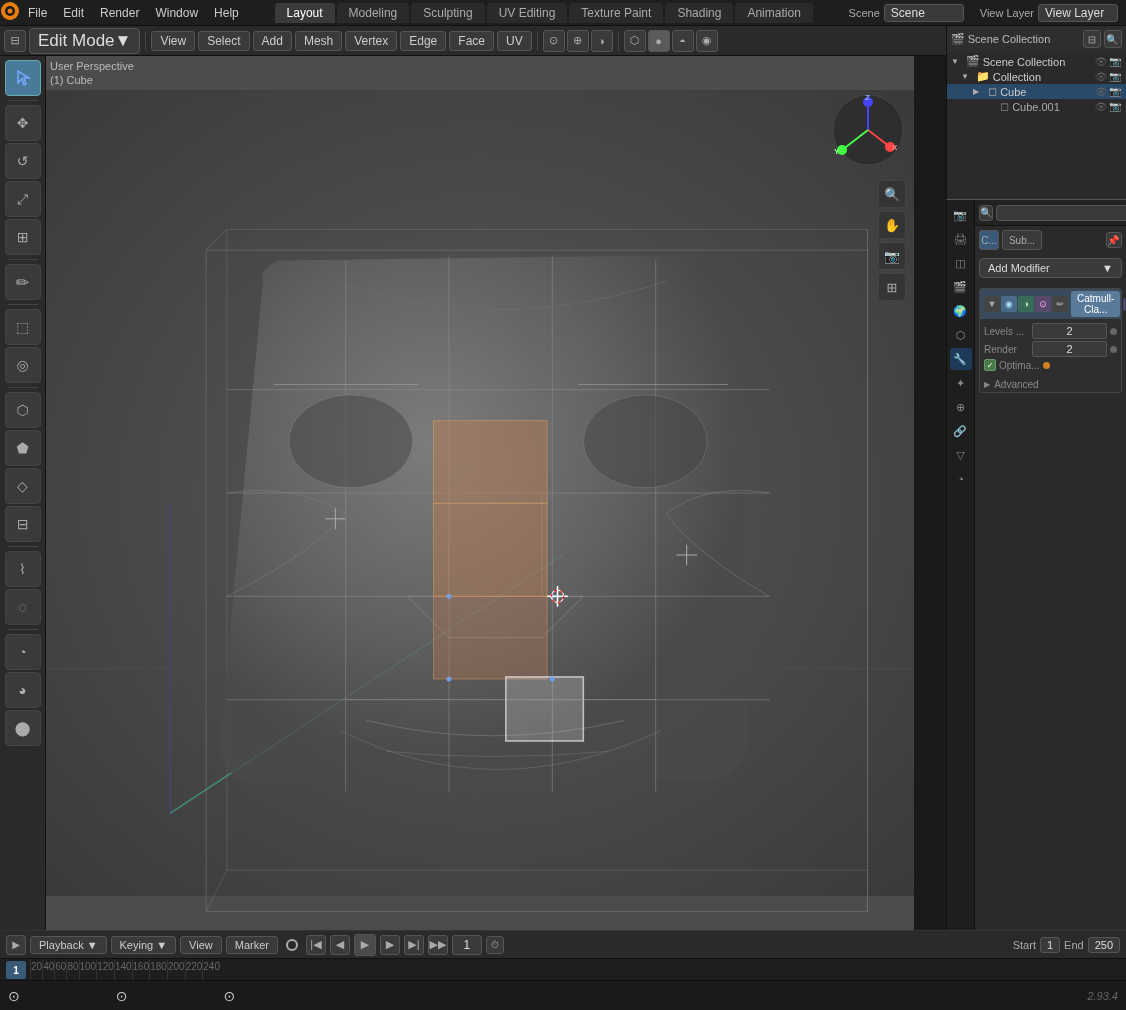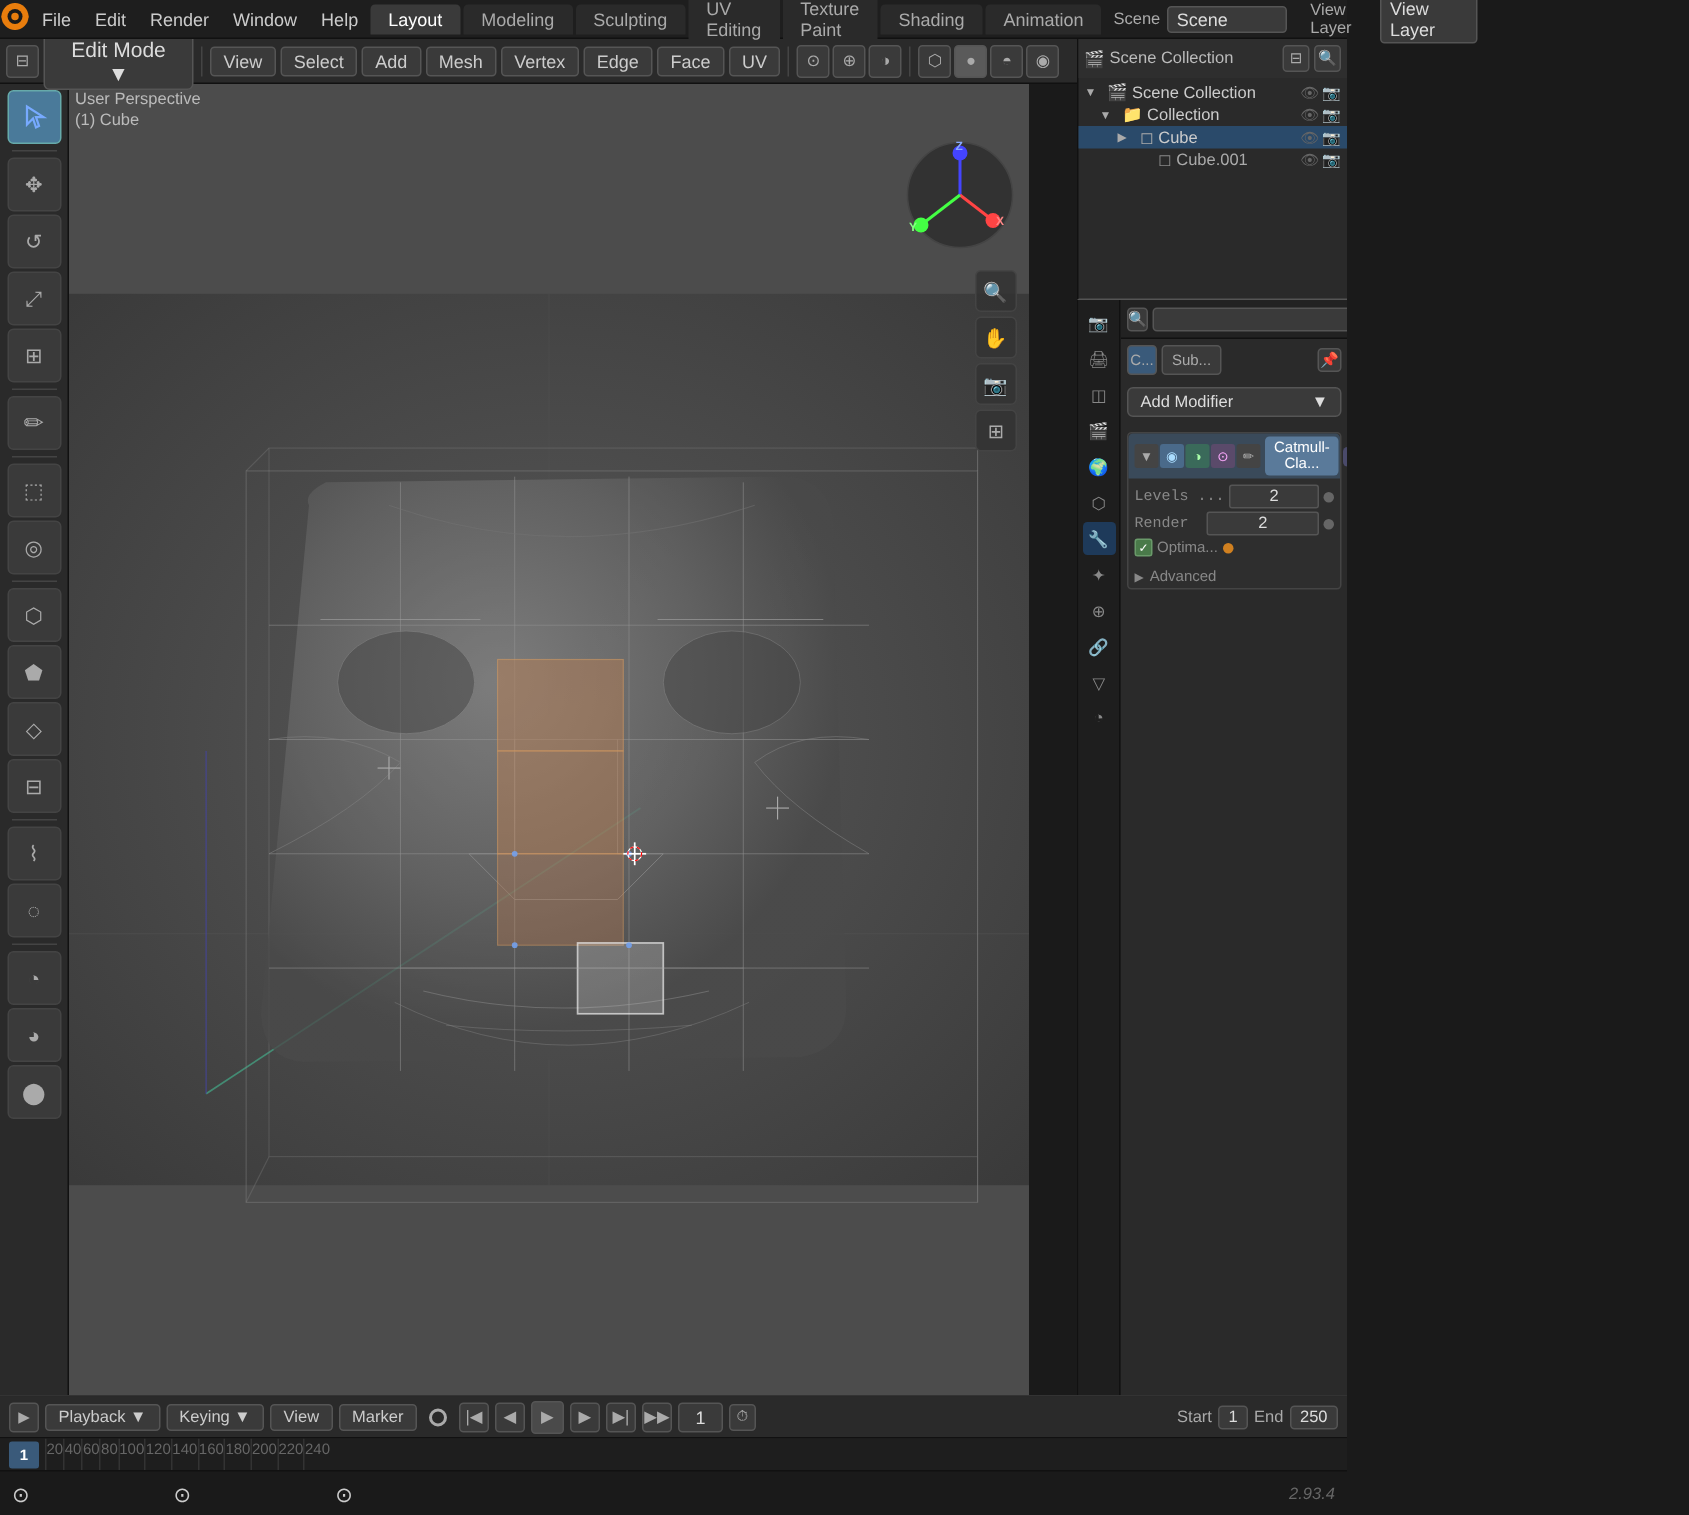--- a/index.html
+++ b/index.html
@@ -60,27 +60,26 @@
       gap: 4px;
       padding: 0 8px;
       justify-content: center;
     }
     .mode-selector {
       background: #3a3a3a;
       border: 1px solid #555;
       border-radius: 4px;
       color: #ddd;
       padding: 2px 8px;
-      font-size: 14px;
+      font-size: 17px;
       display: flex;
       align-items: center;
       gap: 0;
       cursor: pointer;
       min-width: 100px;
-      flex-direction: column;
     }
     .toolbar-btn {
       background: #3a3a3a;
       border: 1px solid #555;
       border-radius: 3px;
       color: #ccc;
       padding: 2px 8px;
       font-size: 12px;
       cursor: pointer;
       display: flex;
@@ -236,21 +235,21 @@
 
     
     .pp-icon.wrench-active {
       color: #7af;
       background: #1e3a5a;
     }
 
     
     .full-layout {
       position: relative;
-      width: 898px;
+      width: 1126px;
       height: 1010px;
     }
     .topbar {
       position: absolute;
       top: 0; left: 0; right: 0;
       height: 26px;
       background: #1e1e1e;
       display: flex;
       align-items: center;
       z-index: 200;
@@ -408,21 +407,20 @@
     .mod-row {
       display: flex;
       align-items: center;
       margin-bottom: 2px;
       gap: 3px;
     }
     .mod-field-label {
       font-size: 10px;
       color: #888;
       min-width: 45px;
-      font-family: Liberation Mono, monospace;
     }
     .mod-field-val {
       flex: 1;
       background: #3a3a3a;
       border: 1px solid #555;
       border-radius: 2px;
       padding: 1px 4px;
       font-size: 11px;
       color: #ddd;
       text-align: center;

